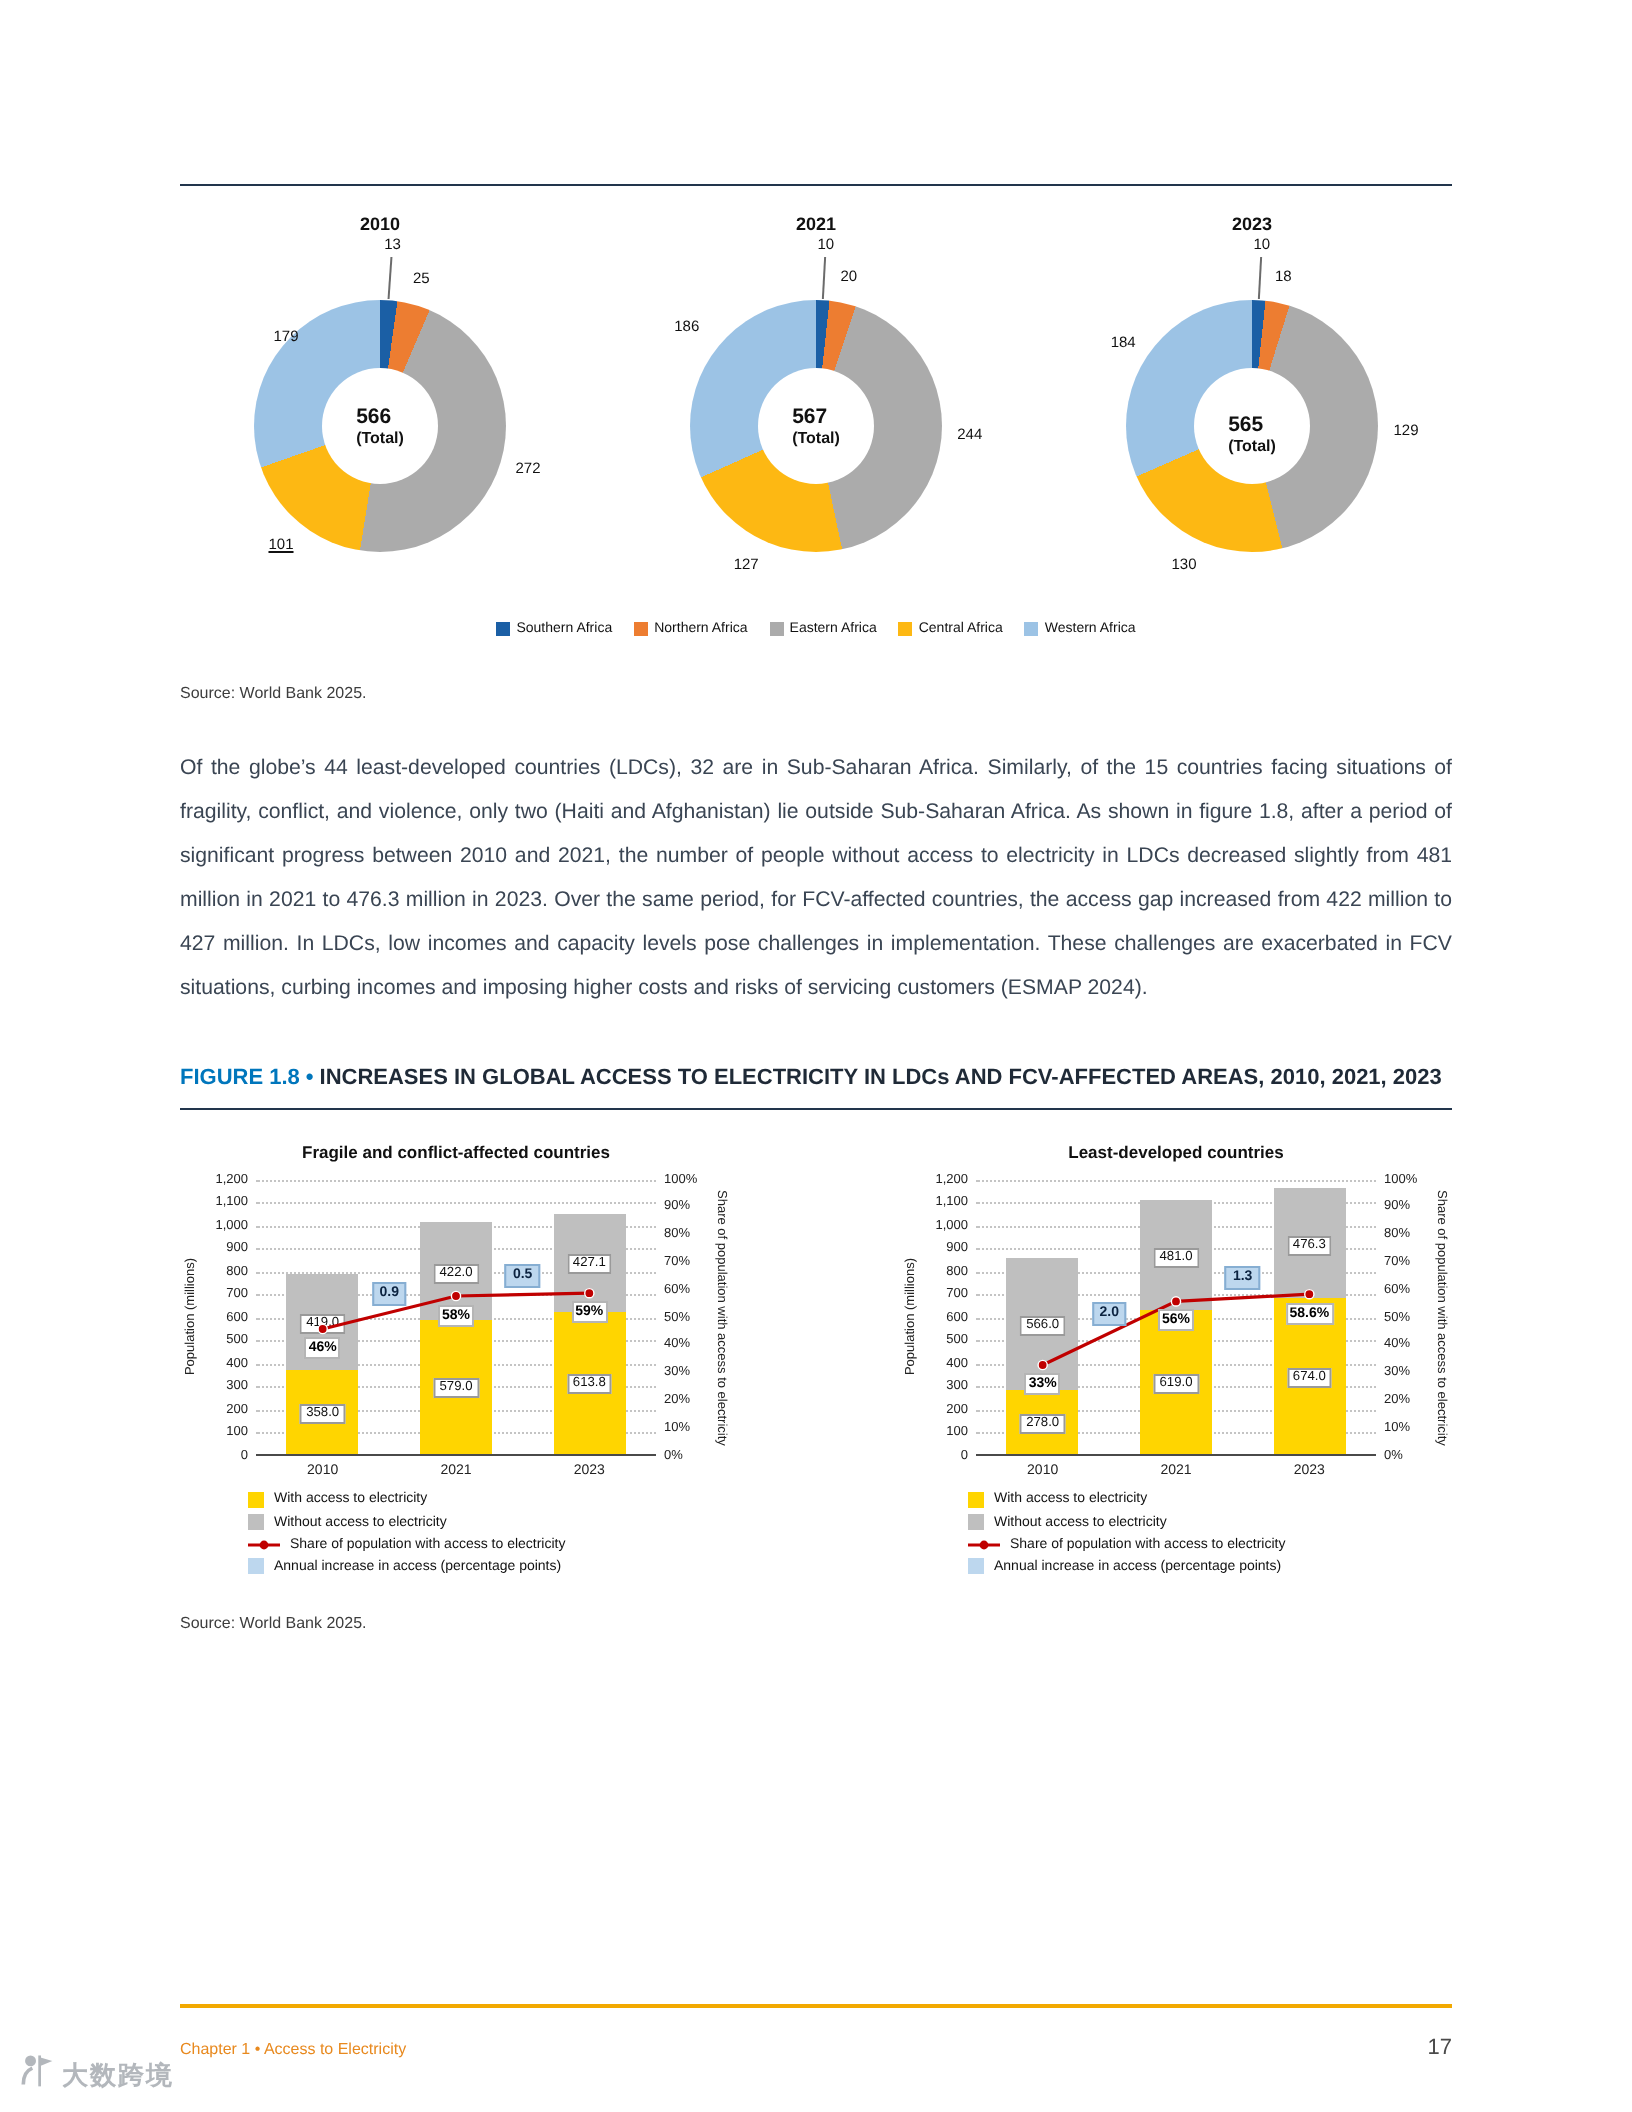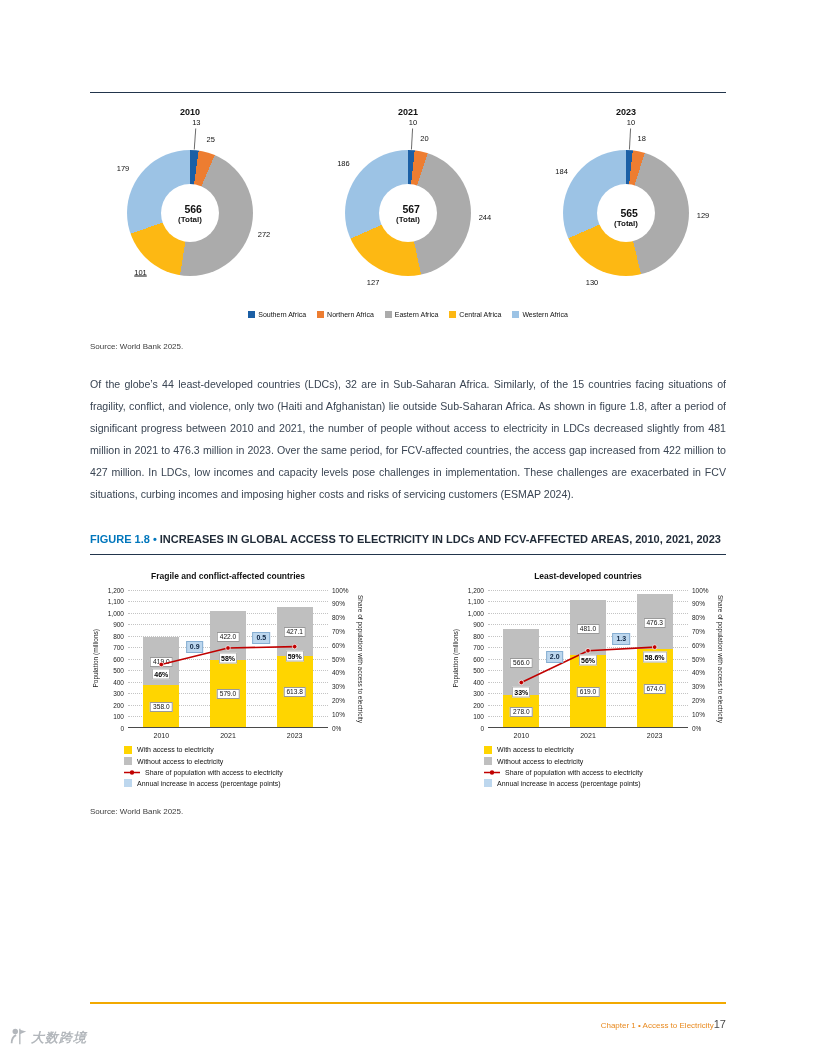--- a/index.html
+++ b/index.html
@@ -12,21 +12,21 @@
   .fig-label  { color:#0076bc; }
   .fig-bullet { color:#0076bc; padding:0 3px; }
   .title-rule { border:0; border-top:1px solid #22354c; margin:6px 0 0 0; }
 
   .donut-row { display:flex; justify-content:space-between; margin-top:14px; }
   .donut-block { width:200px; }
   .donut-year { text-align:center; font-weight:bold; font-size:9px; color:#111; }
   .donut-wrap { position:relative; width:200px; height:192px; }
   .donut-ring { position:absolute; border-radius:50%; }
   .donut-hole { position:absolute; background:#fff; border-radius:50%; }
-  .donut-center { position:absolute; transform:translate(-50%,-50%); text-align:right; font-weight:bold; color:#111; }
+  .donut-center { position:absolute; transform:translate(-50%,-50%); text-align:left; font-weight:bold; color:#111; }
   .donut-center .t1 { font-size:10.5px; }
   .donut-center .t2 { font-size:8px; }
   .slice-label { position:absolute; transform:translate(-50%,-50%); font-size:7.5px; color:#111; white-space:nowrap; }
   .donut-leader { position:absolute; width:1px; background:#6b6b6b; }
   .donut-legend { display:flex; justify-content:center; gap:11px; margin-top:2px; }
   .dl-item { display:flex; align-items:center; gap:3px; font-size:7px; color:#111; }
   .dl-sw { width:7px; height:7px; display:inline-block; }
 
   .source-note { font-size:8px; color:#3d3d3d; margin-top:24px; }
   .body-text { margin-top:22px; font-size:10.6px; line-height:22px; text-align:justify; color:#3a4553; }
@@ -52,26 +52,26 @@
   .share-box { background:#fff; border:1px solid #b5b5b5; font-size:7px; font-weight:bold; padding:0 1px; line-height:9px; color:#000; }
   .inc-box   { background:#bdd7ee; border:1px solid #86aed2; font-size:7px; font-weight:bold; padding:1px 3px; line-height:8px; color:#0c2340; }
   .xcat { position:absolute; transform:translateX(-50%); font-size:7px; color:#222; }
   .bc-legend { margin:18px 0 0 34px; }
   .bc-li { display:flex; align-items:center; gap:5px; font-size:7px; color:#111; margin-bottom:3.5px; }
   .bc-sw { width:8px; height:8px; flex:0 0 auto; }
   .bc-swline { flex:0 0 auto; display:flex; align-items:center; }
 
   .footer { position:absolute; left:90px; right:90px; top:1002px; }
   .footer-rule { height:2px; background:#f2a900; }
-  .footer-row { display:flex; justify-content:flex-end; align-items:baseline; margin-top:14px; }
+  .footer-row { display:flex; justify-content:space-between; align-items:baseline; margin-top:14px; }
   .footer-chapter { font-size:8px; color:#e8891e; }
   .footer-page { font-size:11px; color:#4a4a4a; }
 
   .watermark { position:absolute; left:8px; bottom:6px; display:flex; align-items:center; gap:3px; opacity:0.75; }
-  .wm-text { font-size:13px; color:#9aa0a6; font-weight:bold; letter-spacing:1px;font-style:italic; }
+  .wm-text { font-size:13px; color:#9aa0a6; font-weight:bold; letter-spacing:1px; }
 </style>
 </head>
 <body>
 
 <div class="page">
   <div class="content">
 
     <hr class="title-rule">
 
     <div class="donut-row">
@@ -82,21 +82,21 @@
             <div class="donut-hole" style="left: 71px; top: 67px; width: 58px; height: 58px;"></div>
             <div class="donut-center" style="left: 100px; top: 96px;">
               <div class="t1">566</div>
               <div class="t2">(Total)</div>
             </div>
             <div class="donut-leader" style="left: 105.2px; top: 21.7px; height: 21px; transform: translate(-50%, -50%) rotate(4deg);"></div>
             <div class="slice-label" style="left: 106.3px; top: 5.2px;">13</div>
             <div class="slice-label" style="left: 120.7px; top: 21.8px;">25</div>
             <div class="slice-label" style="left: 174px; top: 117.4px;">272</div>
             <div class="slice-label" style="left: 50.5px; top: 155px; text-decoration: underline;">101</div>
-            <div class="slice-label" style="left: 33px; top: 51.4px; text-align: right;">179</div>
+            <div class="slice-label" style="left: 53px; top: 51.4px; text-align: right;">179</div>
           </div>
       </div>
       <div class="donut-block">
         <div class="donut-year">2021</div>
         <div class="donut-wrap">
             <div class="donut-ring" style="left: 37px; top: 33px; width: 126px; height: 126px; background: conic-gradient(rgb(27, 95, 165) 0deg, rgb(27, 95, 165) 6.13deg, rgb(237, 125, 49) 6.13deg, rgb(237, 125, 49) 18.4deg, rgb(171, 171, 171) 18.4deg, rgb(171, 171, 171) 168.04deg, rgb(253, 184, 19) 168.04deg, rgb(253, 184, 19) 245.93deg, rgb(156, 195, 229) 245.93deg, rgb(156, 195, 229) 360deg);"></div>
             <div class="donut-hole" style="left: 71px; top: 67px; width: 58px; height: 58px;"></div>
             <div class="donut-center" style="left: 100px; top: 96px;">
               <div class="t1">567</div>
               <div class="t2">(Total)</div>

